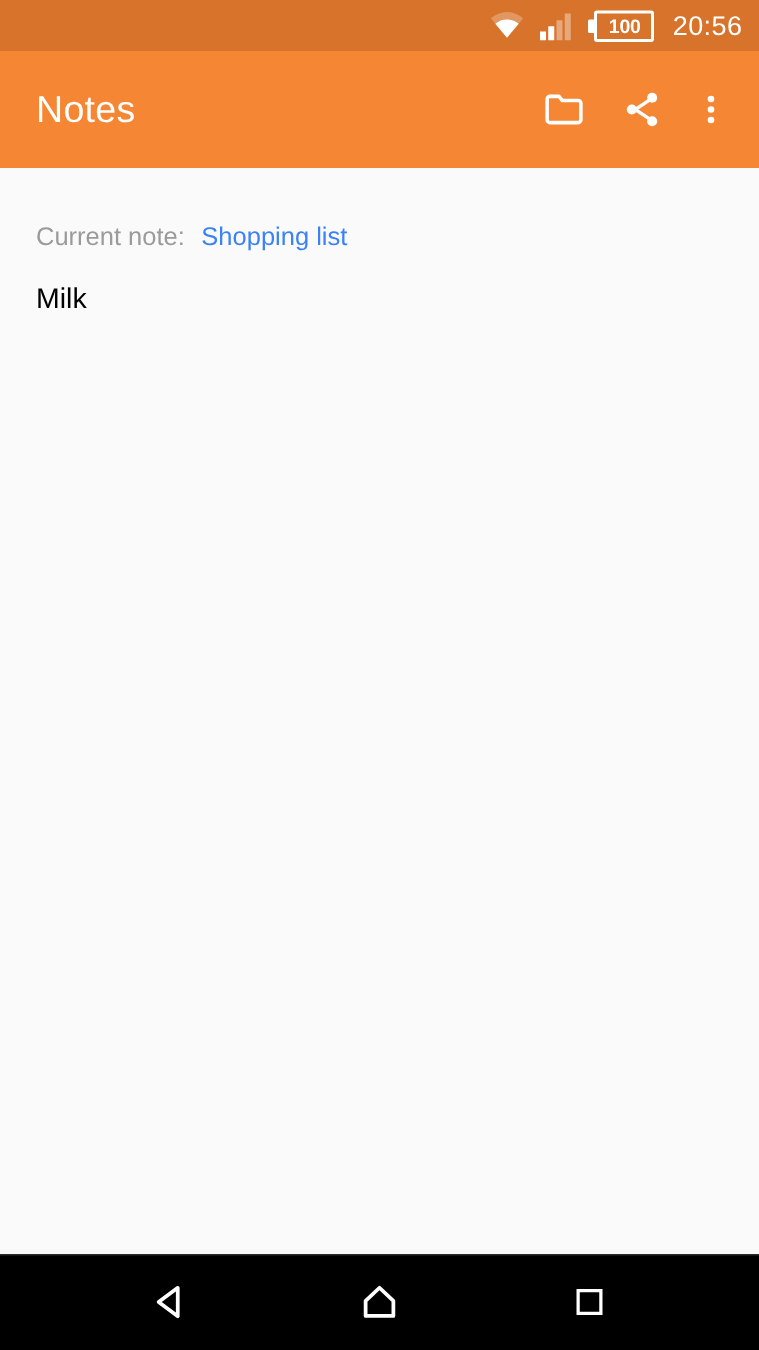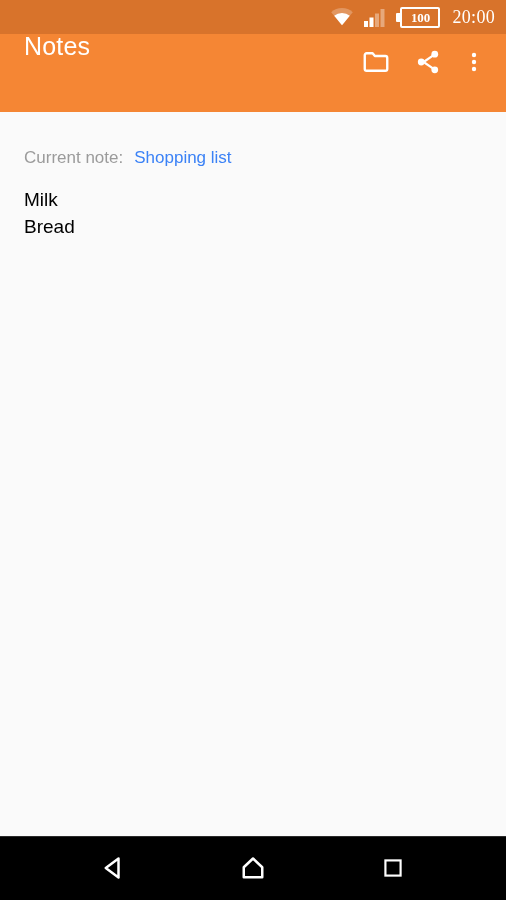--- a/index.html
+++ b/index.html
@@ -27,21 +27,20 @@
   #status-bar {
     position: absolute;
     top: 0; left: 0;
     width: 506px;
     height: 34px;
     background: #d8732b;
     display: flex;
     align-items: center;
     justify-content: flex-end;
     padding-right: 11px;
-    font-family: Liberation Serif, serif;
   }
 
   .sb-item {
     display: flex;
     align-items: center;
     margin-left: 10px;
   }
 
   #status-time {
     color: #ffffff;
@@ -85,21 +84,21 @@
   }
 
   
   #app-bar {
     position: absolute;
     top: 34px; left: 0;
     width: 506px;
     height: 78px;
     background: #f58634;
     display: flex;
-    align-items: flex-start;
+    align-items: center;
   }
   #app-bar::after {
     content: "";
     position: absolute;
     left: 0; top: 78px;
     width: 506px; height: 5px;
     background: linear-gradient(to bottom, rgba(0,0,0,0.16), rgba(0,0,0,0));
   }
 
   #app-title {
@@ -220,21 +219,21 @@
 
     <div class="sb-item">
       <div class="battery-wrap">
         <div class="battery-nub"></div>
         <div class="battery-body">
           <span class="battery-text">100</span>
         </div>
       </div>
     </div>
 
-    <div id="status-time">20:00</div>
+    <div id="status-time">20:56</div>
   </div>
 
   <div id="app-bar">
     <div id="app-title">Notes</div>
 
     <div id="app-actions">
 
       <div class="action-btn">
         <svg width="30" height="30" viewBox="0 0 24 24">
           <path d="M3 6.5 A1.5 1.5 0 0 1 4.5 5 H9.3 L11.1 7.2 H19.5 A1.5 1.5 0 0 1 21 8.7 V17.5 A1.5 1.5 0 0 1 19.5 19 H4.5 A1.5 1.5 0 0 1 3 17.5 Z" fill="none" stroke="#ffffff" stroke-width="1.9" stroke-linejoin="round"></path>
@@ -264,21 +263,20 @@
 
   <div id="content">
 
     <div id="current-note-row">
       <span id="current-note-label">Current note:</span>
       <span id="current-note-value">Shopping list</span>
     </div>
 
     <div id="note-body">
       <div class="note-line">Milk</div>
-      <div class="note-line">Bread</div>
     </div>
 
     <div id="fab">
       <svg width="34" height="34" viewBox="0 0 24 24">
         <line x1="12" y1="4.6" x2="12" y2="19.4" stroke="#fdf6ec" stroke-width="2.3"></line>
         <line x1="4.6" y1="12" x2="19.4" y2="12" stroke="#fdf6ec" stroke-width="2.3"></line>
       </svg>
     </div>
 
   </div>

